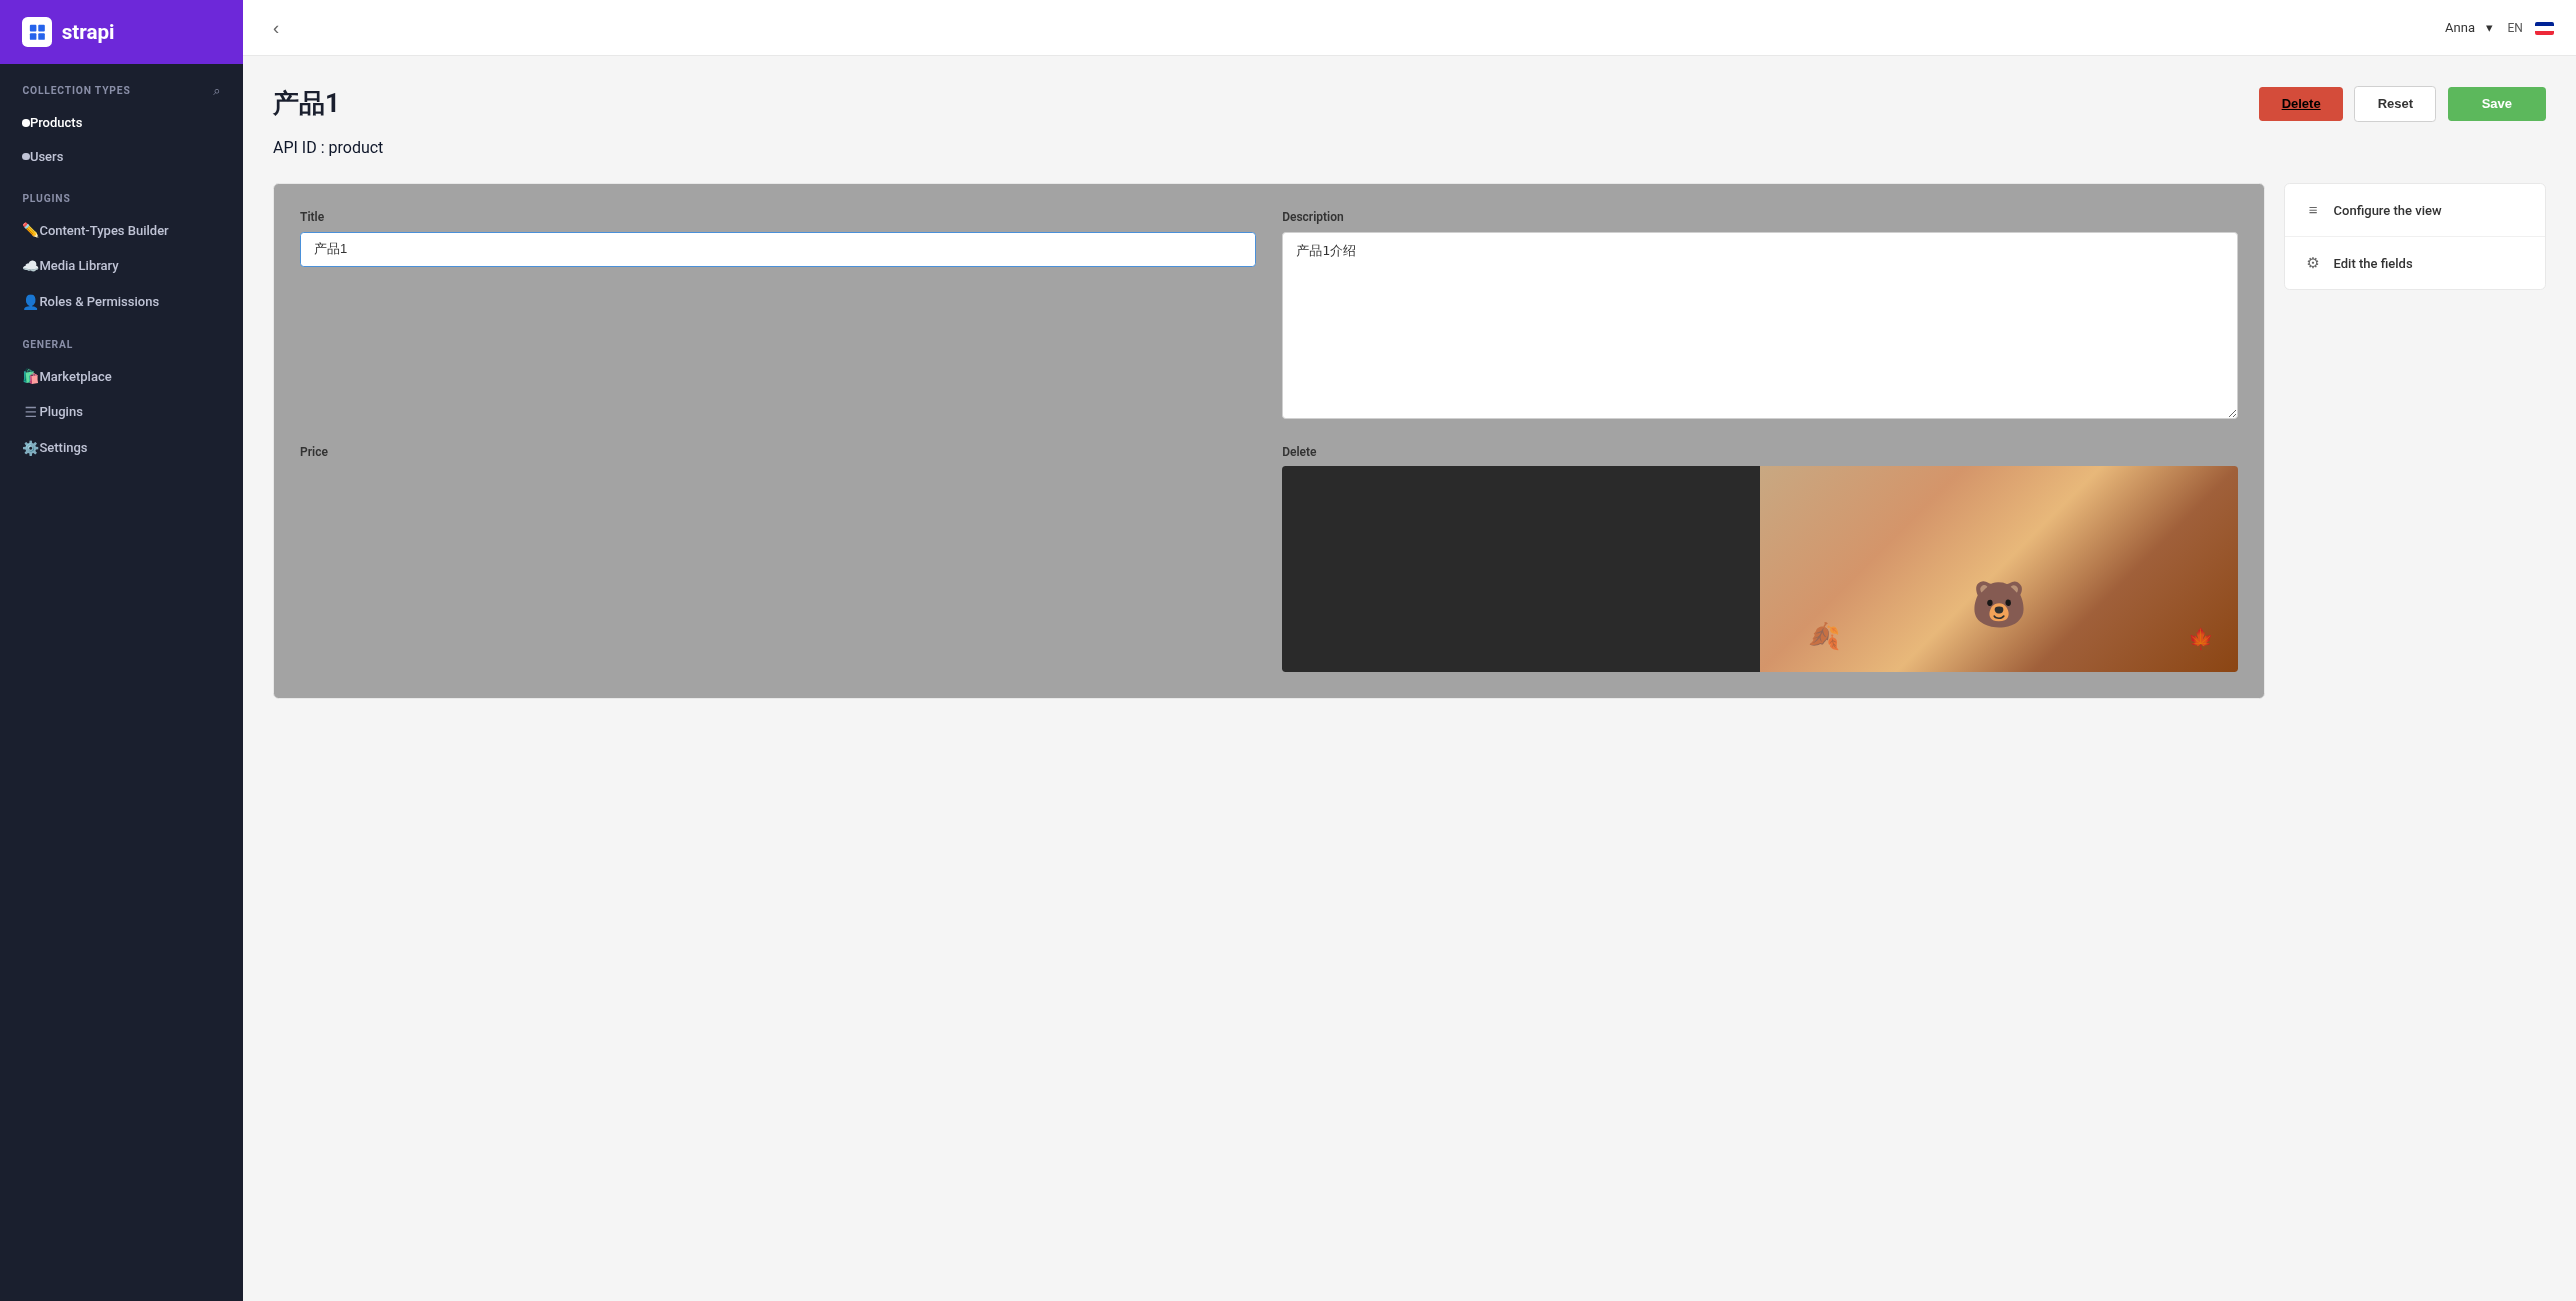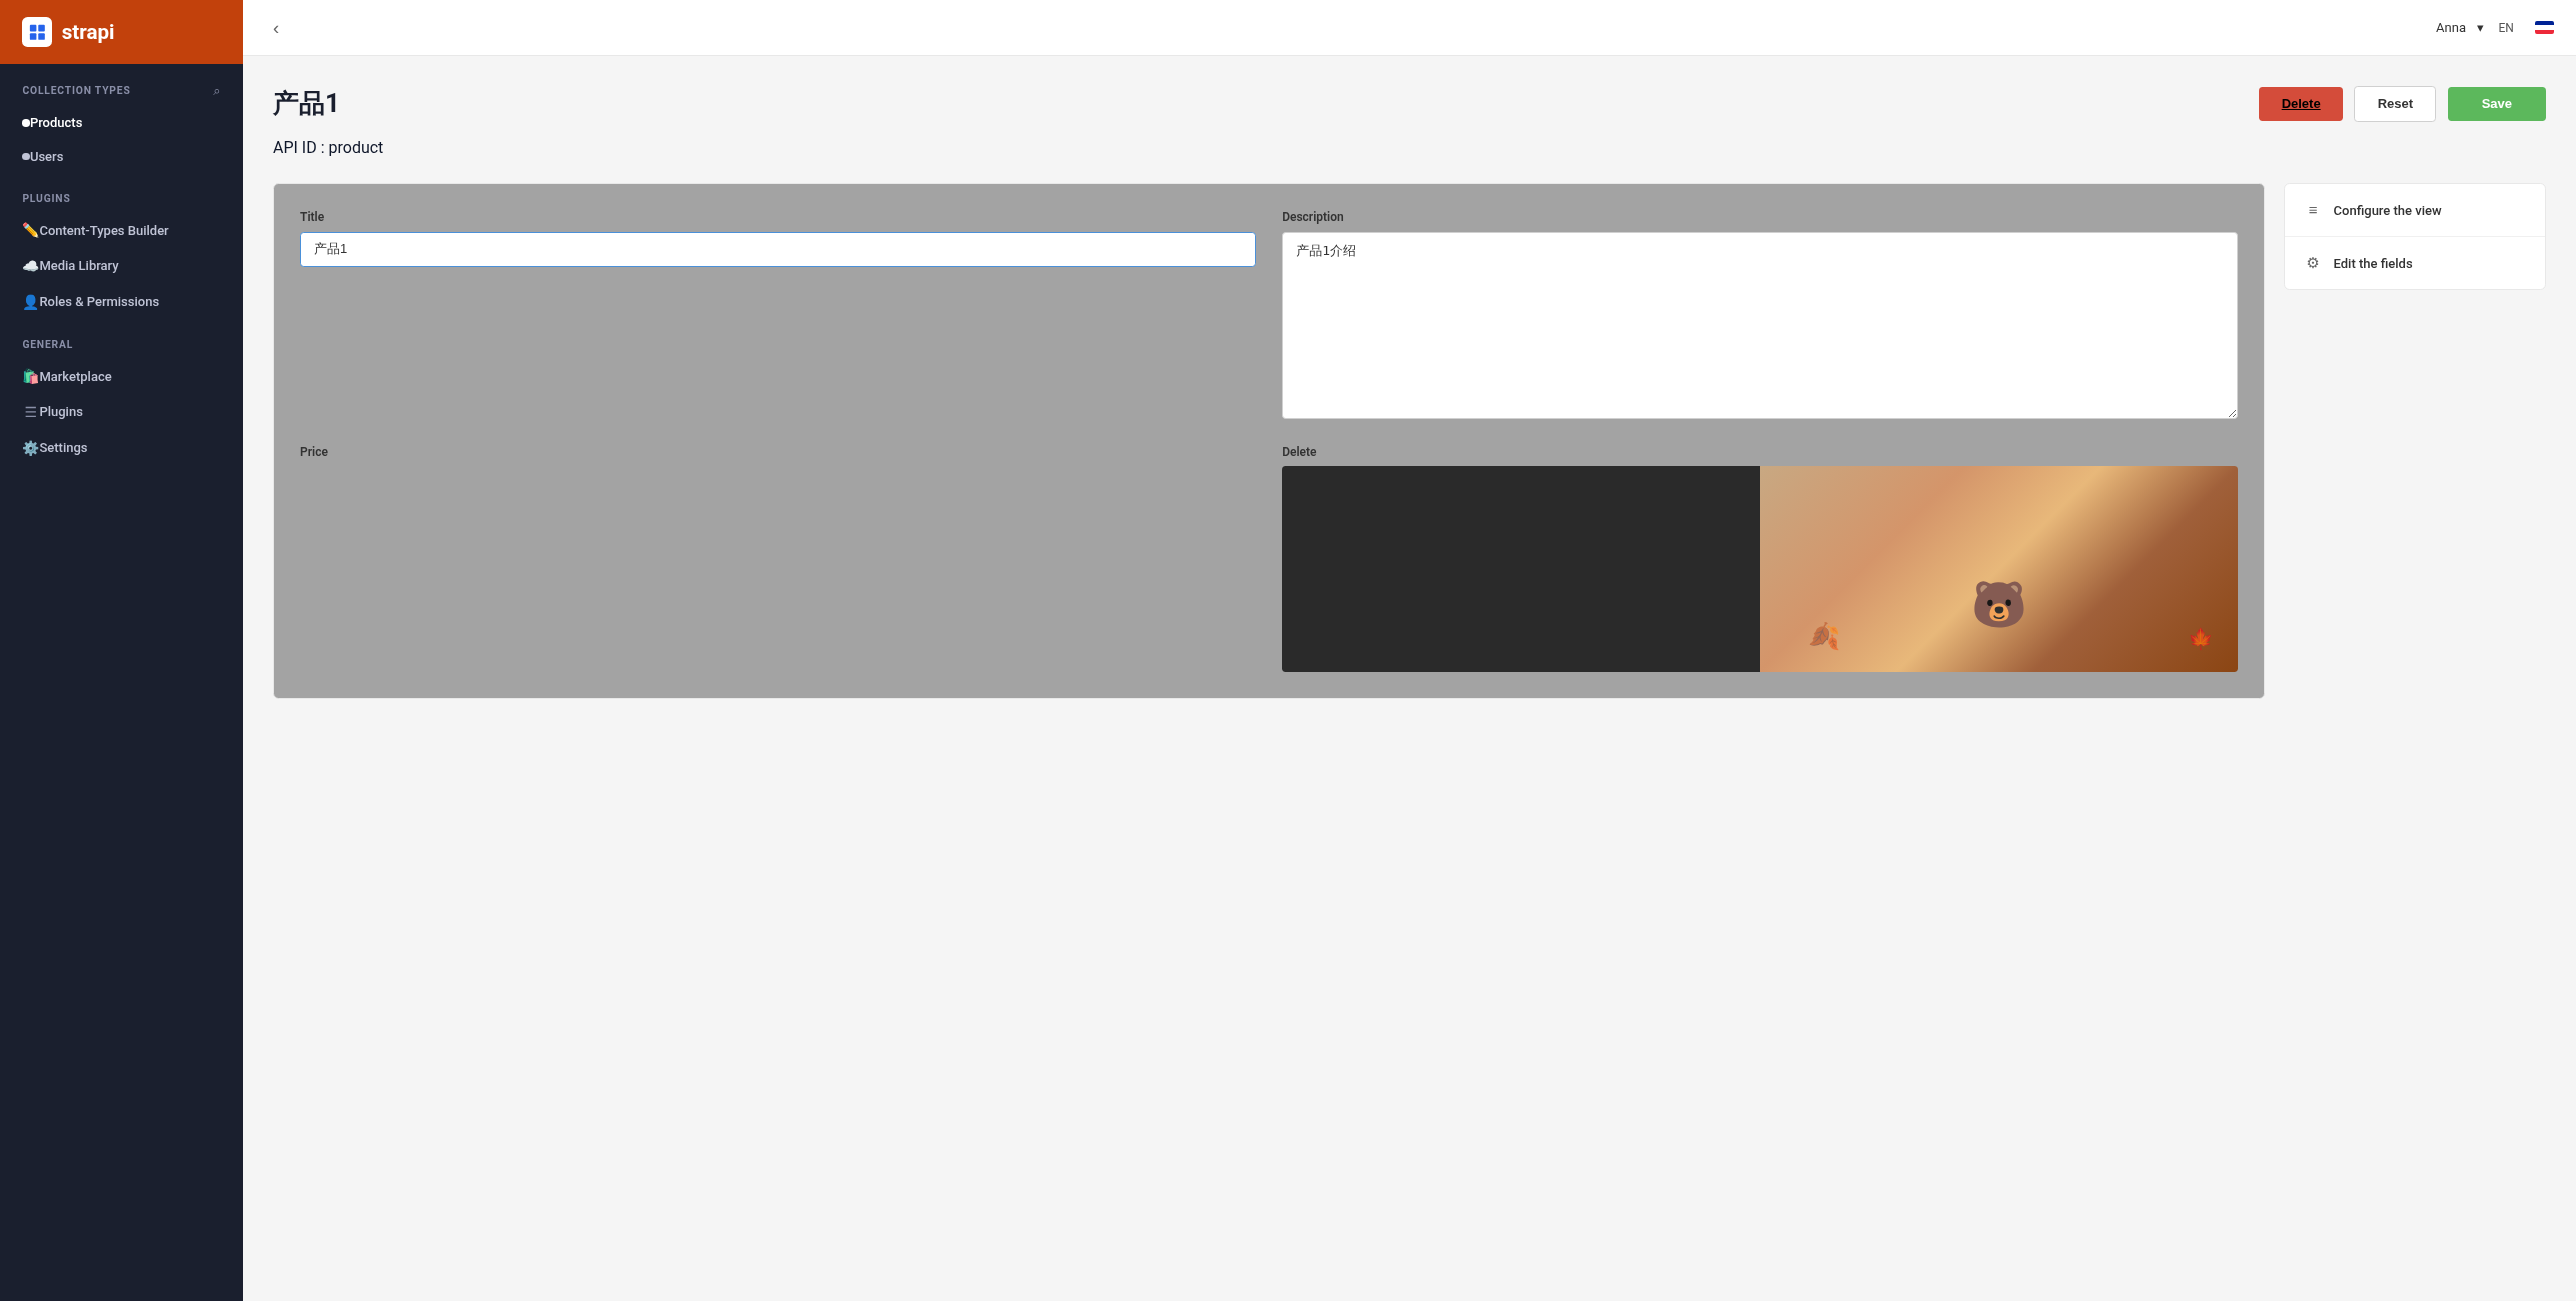--- a/index.html
+++ b/index.html
@@ -10,21 +10,21 @@
       width: 243px;
       min-width: 243px;
       background: #1a1f2e;
       color: #fff;
       display: flex;
       flex-direction: column;
       height: 100vh;
       overflow-y: auto;
     }
     .sidebar-logo {
-      background: #c2410c;
+      background: #6d28d9;
       padding: 17px 22.4px;
       display: flex;
       align-items: center;
       gap: 9.3px;
       font-size: 20.6px;
       font-weight: 700;
       color: #fff;
     }
     .sidebar-logo-icon {
       width: 30px;
@@ -125,22 +125,22 @@
       align-items: center;
       gap: 11px;
       font-size: 13px;
       color: #333;
       cursor: pointer;
     }
     .lang-badge {
       font-size: 12px;
       color: #555;
       display: flex;
-      align-items: center;
-      gap: 21px;
+      align-items: flex-end;
+      gap: 12px;
     }
     .lang-flag {
       width: 18.7px; height: 13px;
       background: linear-gradient(180deg, #002395 33%, #fff 33%, #fff 66%, #ED2939 66%);
       border-radius: 1.9px;
       display: inline-block;
     }
 
     
     .content-area {

